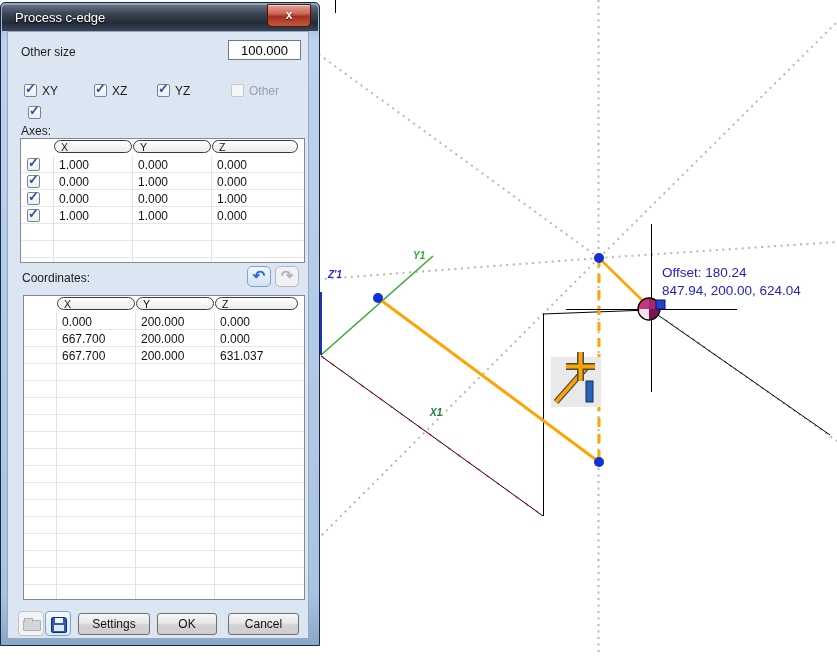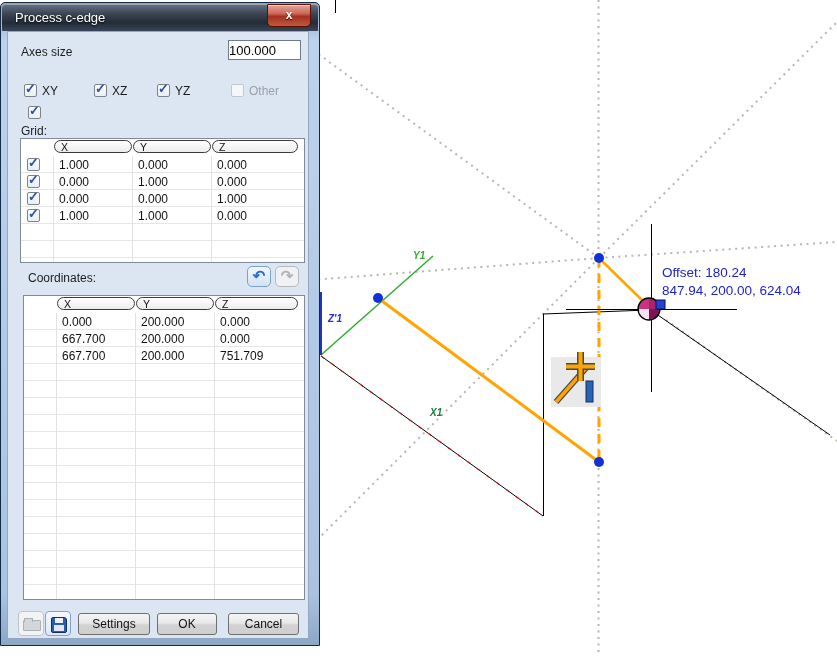--- a/index.html
+++ b/index.html
@@ -22,21 +22,21 @@
           border-radius:0 0 5px 5px;box-sizing:border-box;cursor:pointer;
           background:linear-gradient(180deg,#e3a398 0%,#cc6a59 40%,#a63021 55%,#c05b3c 100%);
           box-shadow:inset 0 1px 0 rgba(255,255,255,.55);}
   .close-x{position:absolute;left:0;right:0;top:3px;text-align:center;color:#fff;font-size:12px;
           font-weight:bold;text-shadow:0 1px 1px #3a0a02;}
   .client{position:absolute;left:6px;top:28px;width:302px;height:608px;background:#dce6f3;
           border:1px solid #93a7c0;box-sizing:border-box;}
   .lbl{position:absolute;font-size:12px;color:#1c1c1c;white-space:nowrap;}
   .lbl-dis{color:#9aa0a8;}
   .txt-input{position:absolute;width:73px;height:20px;border:1px solid #6f7b86;background:#fff;
-          font-family:"Liberation Sans",sans-serif;font-size:13px;padding:1px 0;box-sizing:border-box;}
+          font-family:"Liberation Sans",sans-serif;font-size:13px;padding:1px 12px;box-sizing:border-box;}
   .cb{position:absolute;width:13px;height:13px;background:linear-gradient(180deg,#fdfdfd,#e9eff6);
           border:1px solid #7e838a;border-radius:2px;box-sizing:border-box;}
   .cb .tick{position:absolute;left:0px;top:-4px;font-size:13px;font-weight:bold;color:#2d54a8;}
   .cb-dis{border:1px solid #c4c8cc;background:#f5f6f8;}
   .tbl{position:absolute;background:#ffffff;border:1px solid #7f8b99;box-sizing:border-box;}
   .tbl-head{position:absolute;left:0;right:0;top:0;height:16px;background:#fff;}
   .pill{position:absolute;top:1px;height:13px;border:1px solid #3a3a3a;border-radius:7px;
           background:linear-gradient(180deg,#ffffff,#ececec);font-size:10.5px;color:#111;
           padding:0 0 0 6px;line-height:13px;box-sizing:border-box;}
   .tbl-body{position:absolute;left:0;right:0;top:17px;bottom:0;
@@ -125,37 +125,37 @@
         <line x1="566" y1="309.5" x2="737" y2="309.5" stroke="#000" stroke-width="1"></line>
         <circle cx="649" cy="309" r="10" fill="#f6e3ee"></circle>
         <path d="M649 309 L649 298 A11 11 0 0 0 638 309 Z" fill="#c9337f"></path>
         <path d="M649 309 L660 309 A11 11 0 0 1 649 320 Z" fill="#7c1355"></path>
         <path d="M649 309 L660 309 A11 11 0 0 0 649 298 Z" fill="#a82668"></path>
         <circle cx="649" cy="309" r="11" fill="none" stroke="#000" stroke-width="1.3"></circle>
         <rect x="656" y="300" width="9" height="9" fill="#2244cc" stroke="#001070"></rect>
       </g>
     </svg>
 
-    <div class="cv-label" style="left:328px;top:269px;margin-top:44px;"><span style="color:#2233cc;">Z'1</span></div>
+    <div class="cv-label" style="left:328px;top:269px;"><span style="color:#2233cc;">Z'1</span></div>
     <div class="cv-label" style="left:413px;top:250px;"><span style="color:#2fae2f;">Y1</span></div>
     <div class="cv-label" style="left:430px;top:407px;"><span style="color:#15803d;">X1</span></div>
     <div class="offset-text" style="left:662px;top:265px;color:#2222cc;">Offset: 180.24</div>
     <div class="offset-text" style="left:662px;top:283px;color:#2222cc;">847.94, 200.00, 624.04</div>
   </div>
 
   <div class="dialog">
     <div class="titlebar">
       <div class="title-text">Process c-edge</div>
       <div class="close-btn">
         <div class="close-x">x</div>
       </div>
     </div>
     <div class="client">
 
-      <div class="lbl" style="left:13px;top:13px;">Axes size</div>
+      <div class="lbl" style="left:13px;top:13px;">Other size</div>
       <input class="txt-input" style="left: 220px; top: 8px;" value="100.000">
 
 
       <div class="cb" style="left:16px;top:52px;">
         <span class="tick">✓</span>
         </div>
       <div class="lbl" style="left:34px;top:52px;">XY</div>
 
       <div class="cb" style="left:86px;top:52px;">
         <span class="tick">✓</span>
@@ -167,21 +167,21 @@
         </div>
       <div class="lbl" style="left:167px;top:52px;">YZ</div>
 
       <div class="cb cb-dis" style="left:223px;top:52px;"></div>
       <div class="lbl lbl-dis" style="left:241px;top:52px;">Other</div>
 
       <div class="cb" style="left:20px;top:74px;">
         <span class="tick">✓</span>
         </div>
 
-      <div class="lbl" style="left:13px;top:92px;">Grid:</div>
+      <div class="lbl" style="left:13px;top:92px;">Axes:</div>
 
       <div class="tbl" style="left:12px;top:106px;width:285px;height:125px;">
         <div class="tbl-head">
           <div class="pill" style="left:33px;width:78px;">X</div>
           <div class="pill" style="left:112px;width:78px;">Y</div>
           <div class="pill" style="left:191px;width:86px;">Z</div>
         </div>
         <div class="tbl-body">
           <div class="vsep" style="left:32px;"></div>
             <div class="vsep" style="left:111px;"></div>
@@ -214,21 +214,21 @@
             <div class="cb rowcb">
                 <span class="tick">✓</span>
               </div>
             <div class="tcell" style="left:38px;">1.000</div>
             <div class="tcell" style="left:117px;">1.000</div>
             <div class="tcell" style="left:196px;">0.000</div>
           </div>
         </div>
       </div>
 
-      <div class="lbl" style="left:20px;top:239px;">Coordinates:</div>
+      <div class="lbl" style="left:14px;top:239px;">Coordinates:</div>
       <div class="sq-btn sq-on" style="left:239px;top:234px;">
         <div class="sq-glyph g-on">↶</div>
         </div>
       <div class="sq-btn sq-off" style="left:267px;top:234px;">
         <div class="sq-glyph g-off">↷</div>
         </div>
 
       <div class="tbl" style="left:15px;top:263px;width:282px;height:305px;">
         <div class="tbl-head">
           <div class="pill" style="left:33px;width:78px;">X</div>
@@ -245,21 +245,21 @@
             <div class="tcell" style="left:196px;">0.000</div>
           </div>
           <div class="trow" style="top:17px;">
             <div class="tcell" style="left:38px;">667.700</div>
             <div class="tcell" style="left:117px;">200.000</div>
             <div class="tcell" style="left:196px;">0.000</div>
           </div>
           <div class="trow" style="top:34px;">
             <div class="tcell" style="left:38px;">667.700</div>
             <div class="tcell" style="left:117px;">200.000</div>
-            <div class="tcell" style="left:196px;">751.709</div>
+            <div class="tcell" style="left:196px;">631.037</div>
           </div>
         </div>
       </div>
 
       <div class="icon-btn icon-off" style="left:10px;top:579px;">
         <div class="folder"></div>
         </div>
       <div class="icon-btn icon-on" style="left:37px;top:579px;">
         <div class="floppy"></div>
         </div>

